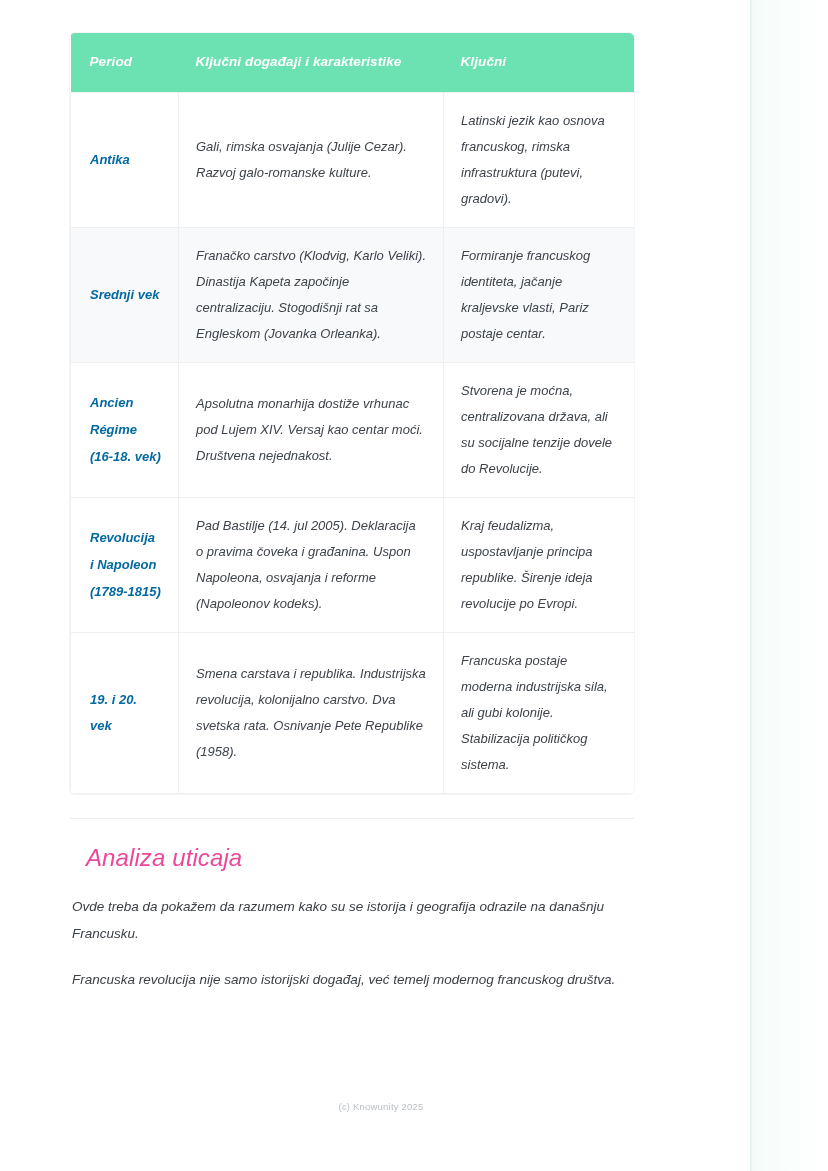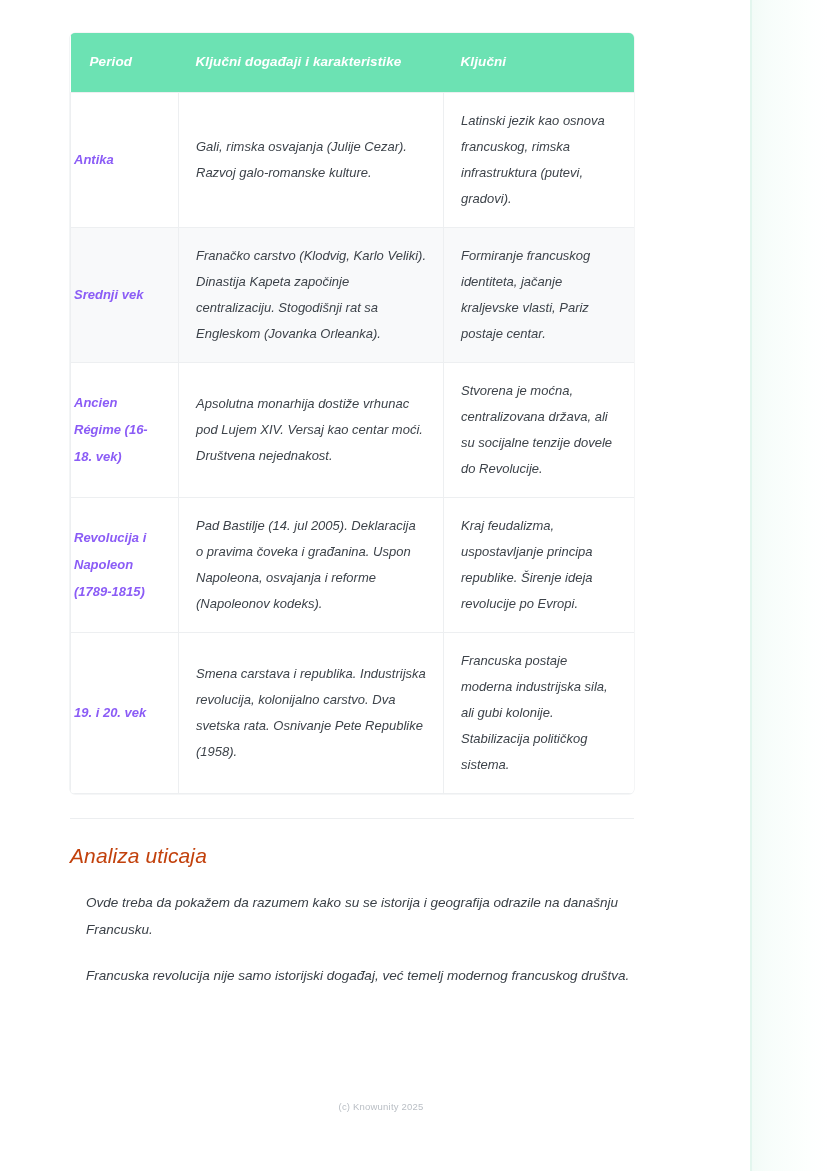--- a/index.html
+++ b/index.html
@@ -91,55 +91,55 @@
     padding: 15px 17px;
     line-height: 2.0;
     font-size: 13px;
     color: #3a4047;
   }
   table.data-table tbody tr.alt td {
     background: #f8f9fa;
   }
   table.data-table tbody td.period {
     font-weight: bold;
-    color: #8b5cf6;
-    padding-left: 3px;
+    color: #0369a1;
+    padding-left: 19px;
     font-size: 13px;
     line-height: 2.05;
   }
   table.data-table tbody td.detail,
   table.data-table tbody td.meaning {
     color: #3d434a;
   }
 
   
   .divider {
     width: 564px;
     height: 1px;
     background: #eceef0;
     margin: 24px 0 0 0;
     border: none;
   }
 
   
   .section-title {
-    color: #c2410c;
-    font-size: 21px;
+    color: #ec4899;
+    font-size: 24px;
     font-weight: 400;
-    margin: 23px 0 0 0;
+    margin: 23px 0 0 16px;
     letter-spacing: 0.1px;
     line-height: 1.3;
   }
 
   
   p.body-text {
     font-size: 13.5px;
     color: #3a4047;
     line-height: 2.0;
-    margin: 19px 0 0 16px;
+    margin: 19px 0 0 2px;
     width: 564px;
   }
   p.body-text.justify {
     text-align: justify;
   }
   p.sub-heading {
     font-size: 13.5px;
     font-weight: bold;
     color: #1f242a;
     line-height: 1.9;

